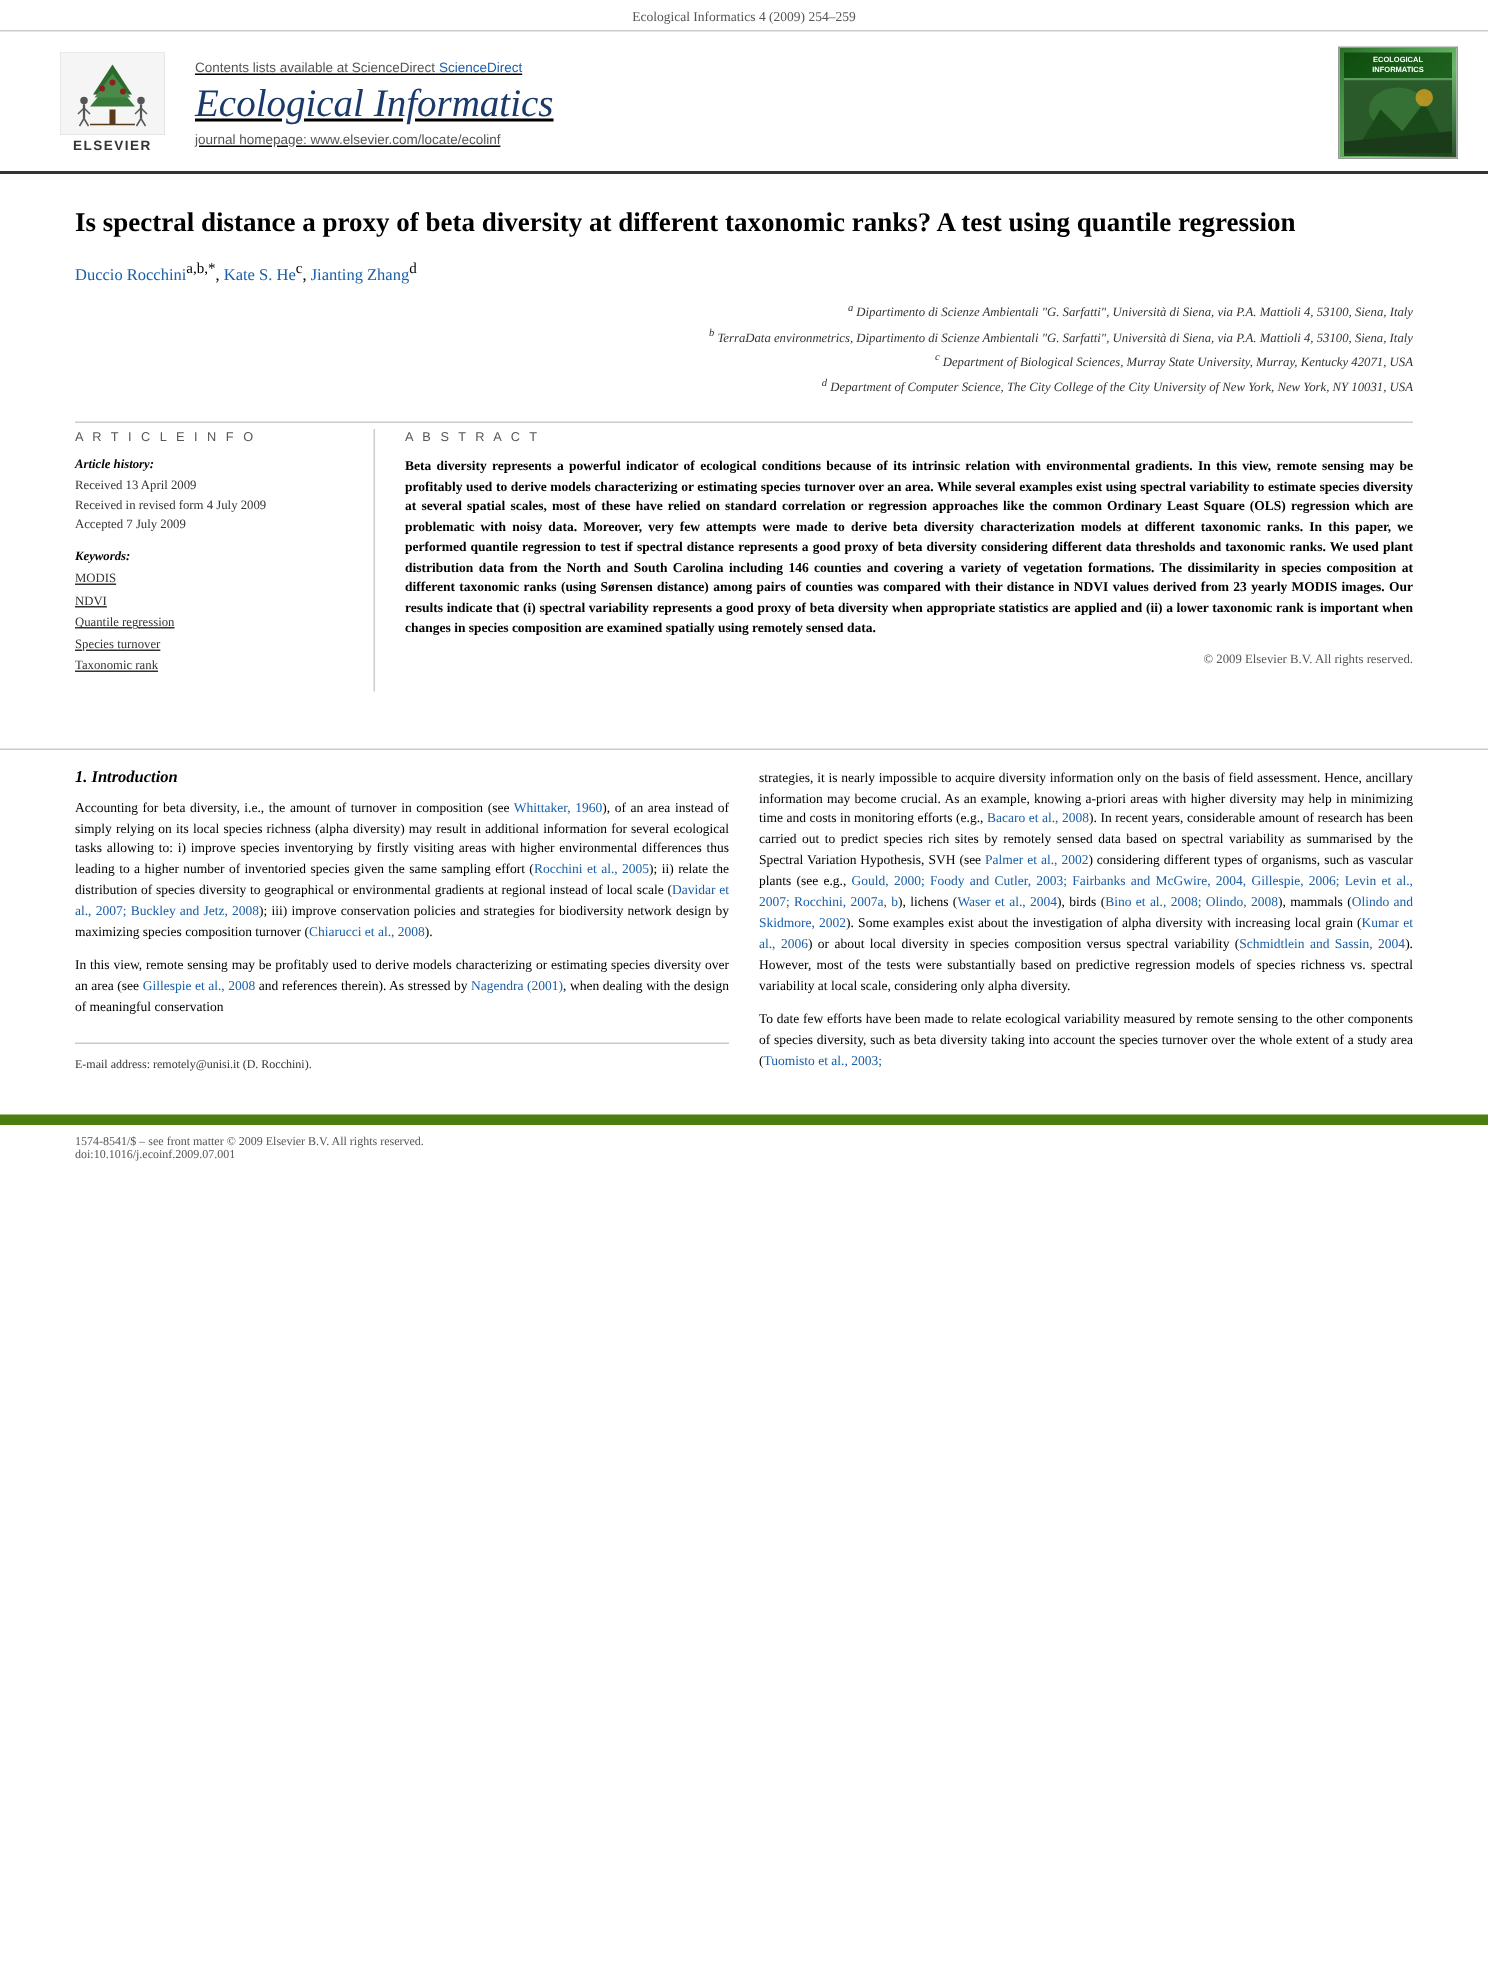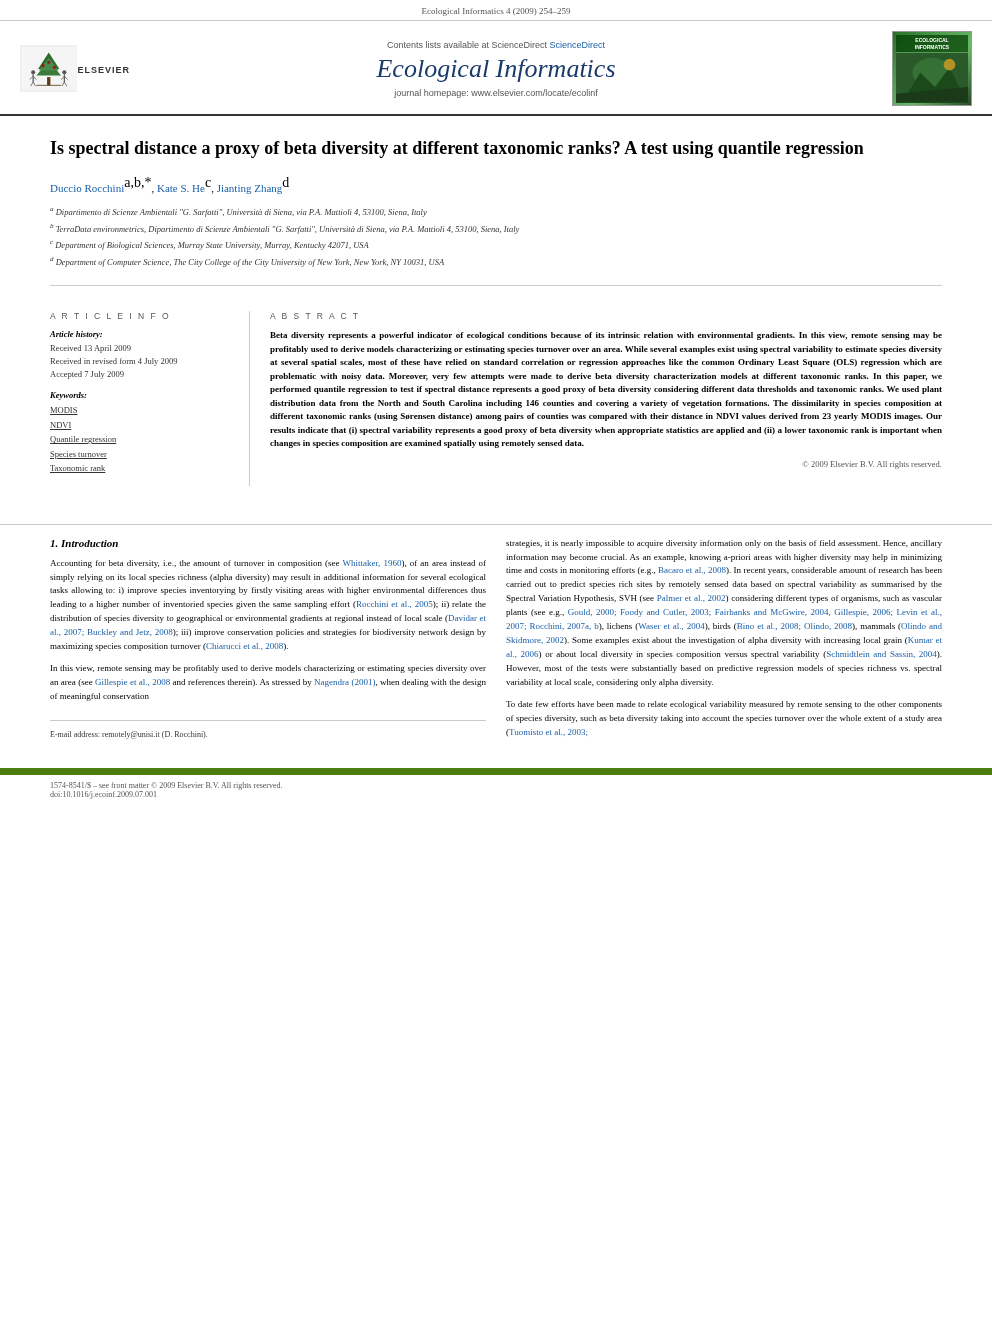--- a/index.html
+++ b/index.html
@@ -35,41 +35,41 @@
       padding: 10px 20px 8px 20px;
       border-bottom: 2px solid #333;
     }
 
     .header-left {
       width: 110px;
     }
 
     .elsevier-logo {
       display: flex;
-      flex-direction: row;
+      flex-direction: column;
       align-items: center;
     }
 
     .elsevier-tree {
       width: 70px;
       height: 55px;
     }
 
     .elsevier-text {
       font-size: 9px;
       font-family: Arial, sans-serif;
       color: #333;
       margin-top: 2px;
       letter-spacing: 1px;
       font-weight: bold;
     }
 
     .header-center {
       flex: 1;
-      text-align: center;
+      text-decoration: underline;
     }
 
     .contents-line {
       font-size: 9px;
       color: #555;
       font-family: Arial, sans-serif;
       margin-bottom: 4px;
     }
 
     .contents-line a {
@@ -146,52 +146,53 @@
     }
 
     
     .authors-line {
       font-size: 11px;
       margin-bottom: 8px;
       line-height: 1.5;
     }
 
     .authors-line sup {
-      font-size: 14px;
+      font-size: 10px;
     }
 
     .author-link {
       color: #1a5fa8;
       text-decoration: none;
     }
 
     
     .affiliations {
       font-size: 8.5px;
       font-style: italic;
       line-height: 1.6;
       margin-bottom: 16px;
       color: #333;
     }
 
     .affiliations div {
       margin-bottom: 1px;
+      text-align: right;
     }
 
     .affil-super {
       font-size: 7px;
     }
 
     
     .two-column {
       display: flex;
       gap: 20px;
       margin-bottom: 16px;
       border-top: 1px solid #ccc;
-      padding-top: 25px;
+      padding-top: 4px;
     }
 
     .article-info {
       width: 200px;
       flex-shrink: 0;
       border-right: 1px solid #ccc;
       padding-right: 16px;
     }
 
     .abstract-section {

